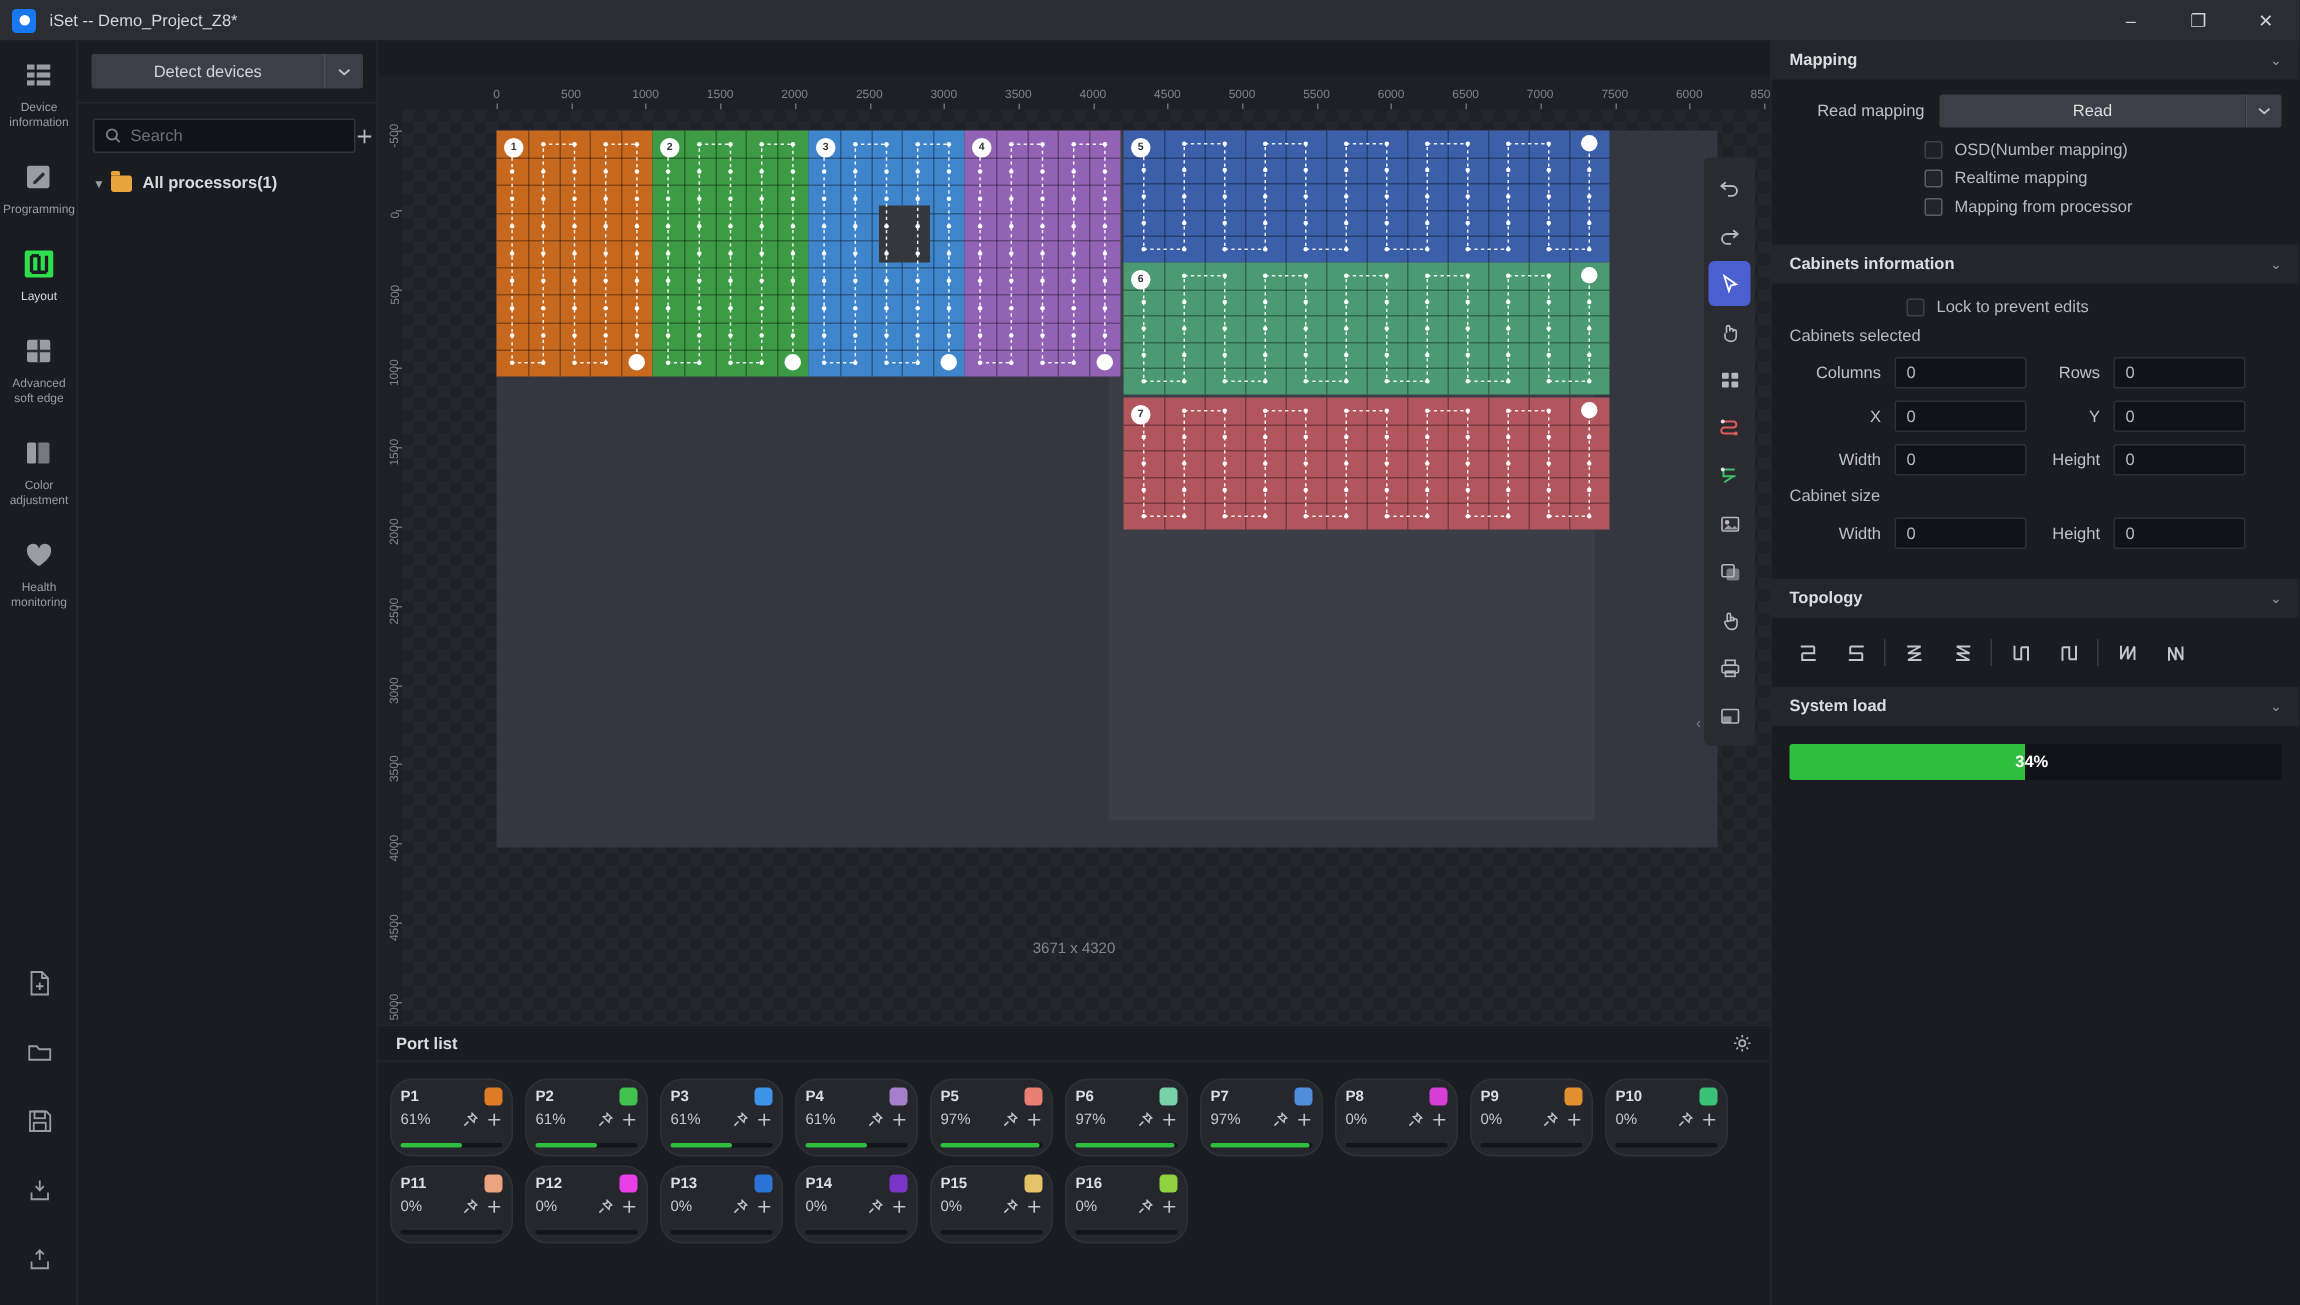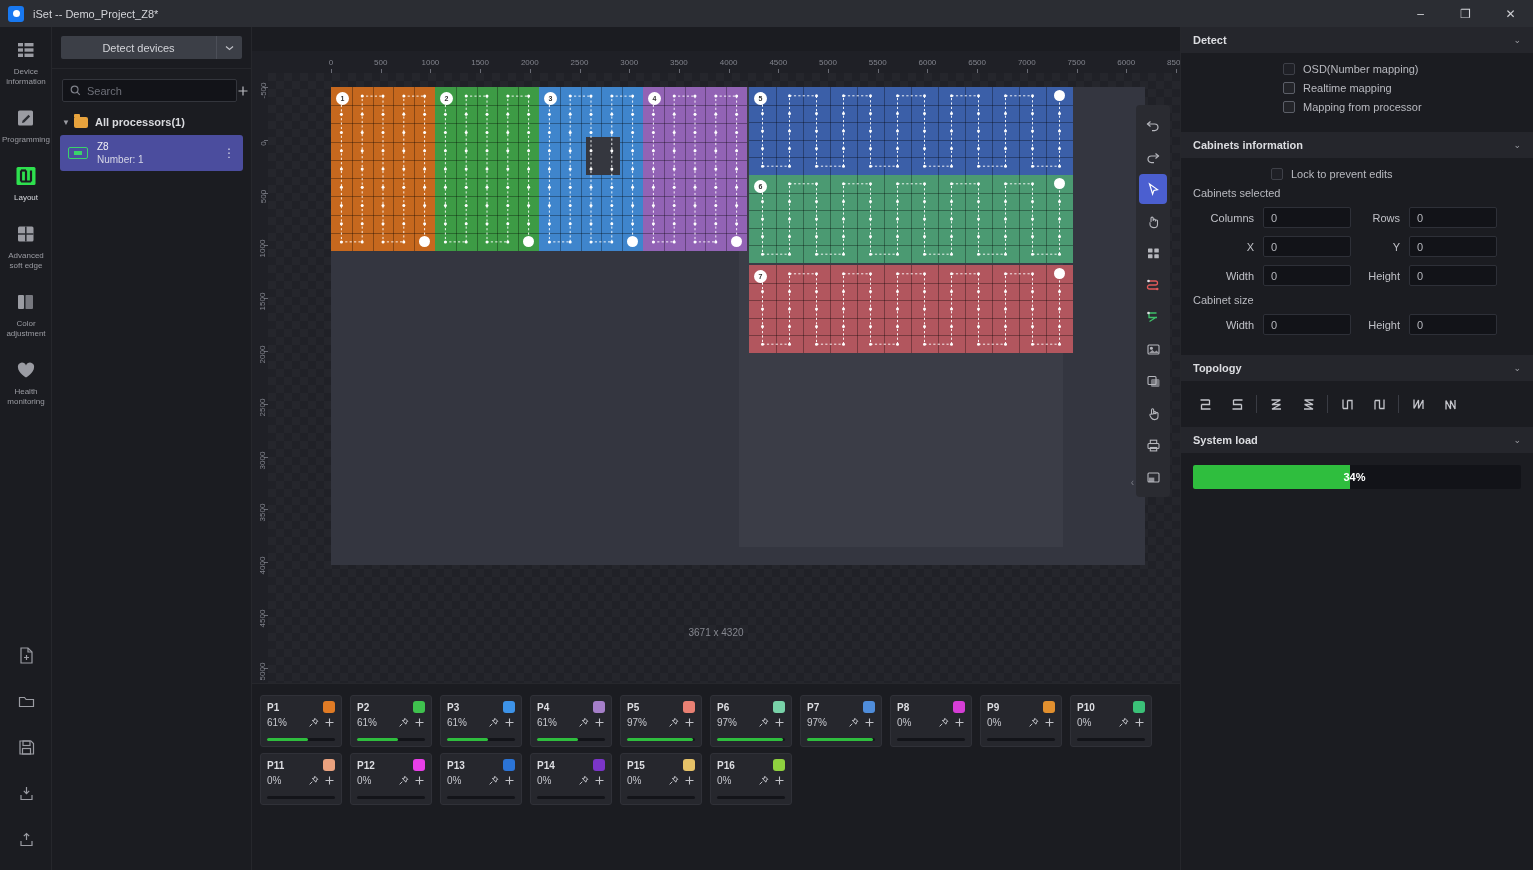--- a/index.html
+++ b/index.html
@@ -134,21 +134,21 @@
 
   
   .portwrap { position:absolute; left:252px; top:683px; width:928px; height:187px;
               background:#1b1c21; border-top:1px solid #26272c; }
   .porthdr { height:24px; display:flex; align-items:center; padding:0 12px;
              border-bottom:1px solid #26272c; }
   .porthdr .t { font-size:11px; font-weight:bold; color:#dcdde1; }
   .porthdr .g { margin-left:auto; color:#b0b1b7; cursor:pointer; }
   .portgrid { padding:8px 4px; display:flex; flex-wrap:wrap; }
   .pcard {
-    width:82px; height:52px; background:#26272d; border:1px solid #303138; border-radius:3px;
+    width:82px; height:52px; background:#26272d; border:1px solid #303138; border-radius:15px;
     margin:3px 4px; padding:5px 6px; cursor:pointer; position:relative;
   }
   .pcard-top { display:flex; align-items:center; }
   .pname { font-size:10px; font-weight:bold; color:#dddee2; }
   .pswatch { margin-left:auto; width:12px;height:12px;border-radius:3px; }
   .pcard-mid { display:flex; align-items:center; margin-top:4px; }
   .ppct { font-size:10px; color:#c7c8ce; }
   .picons { margin-left:auto; display:flex; gap:5px; color:#c2c3c9; }
   .pbar { position:absolute; left:6px; right:6px; bottom:5px; height:3px; background:#131419; border-radius:2px; }
   .pbar i { display:block; height:3px; background:#2fbe3e; border-radius:2px; }
@@ -372,30 +372,20 @@
             <path d="M6 1.5v9M1.5 6h9"></path>
           </svg>
       </div>
     </div>
 
     <div class="tree">
       <div class="tree-group">
         <span class="caret">▼</span>
         <span class="folder"></span>
         <span>All processors(1)</span>
-      </div>
-      <div class="dev-item">
-        <span class="dev-chip">
-            <i></i>
-          </span>
-        <span>
-          <span class="dev-name" style="display:block">Z8</span>
-          <span class="dev-sub" style="display:block">Number: 1</span>
-        </span>
-        <span class="dev-dots">⋮</span>
       </div>
     </div>
   </div>
 
   <div class="canvaswrap">
     <div class="ruler-corner"></div>
     <div class="ruler-h" id="rulerH">
         <div class="rtick" style="left: 63px;"></div>
         <div class="rlbl" style="left: 63px;">0</div>
         <div class="rtick" style="left: 112.7px;"></div>
@@ -1045,20 +1035,29 @@
             <rect x="2.8" y="7.6" width="5.5" height="4.4" fill="currentColor" stroke="none" opacity=".75"></rect>
           </svg>
       </div>
     </div>
     <div class="collapse-handle">‹</div>
 
     <div class="res-label">3671 x 4320</div>
   </div>
 
   <div class="portwrap">
+    <div class="porthdr">
+      <span class="t">Port list</span>
+      <span class="g">
+        <svg width="13" height="13" viewBox="0 0 13 13" fill="none" stroke="#b0b1b7" stroke-width="1.1">
+          <circle cx="6.5" cy="6.5" r="2.1"></circle>
+          <path d="M6.5 1v1.6M6.5 10.4V12M1 6.5h1.6M10.4 6.5H12M2.6 2.6l1.1 1.1M9.3 9.3l1.1 1.1M10.4 2.6L9.3 3.7M3.7 9.3l-1.1 1.1"></path>
+          </svg>
+      </span>
+    </div>
     <div class="portgrid" id="portgrid">
         <div class="pcard">
           <div class="pcard-top">
          <span class="pname">P1</span>
          <span class="pswatch" style="background:#e07b25"></span>
        </div>
        <div class="pcard-mid">
          <span class="ppct">61%</span>
          <span class="picons">
            <span>
@@ -1452,24 +1451,33 @@
        <div class="pbar">
             <i style="width:0%"></i>
           </div>
         </div>
       </div>
   </div>
 
   <div class="right">
 
     <div class="sect-hdr">
-      <span class="t">Detect</span>
+      <span class="t">Mapping</span>
       <span class="c">⌄</span>
     </div>
     <div class="sect-body">
+      <div class="frow">
+        <span class="flbl">Read mapping</span>
+        <button class="fbtn">Read</button>
+        <span class="fbtn-arrow">
+          <svg width="9" height="6" viewBox="0 0 9 6" fill="none" stroke="#c0c1c7" stroke-width="1.2">
+              <path d="M1 1.5l3.5 3 3.5-3"></path>
+            </svg>
+        </span>
+      </div>
       <div id="mapchecks">
           <div class="chkrow">
             <span class="chk dim"></span>
                  <span class="chktxt">OSD(Number mapping)</span>
           </div>
           <div class="chkrow">
             <span class="chk"></span>
                  <span class="chktxt">Realtime mapping</span>
           </div>
           <div class="chkrow">

